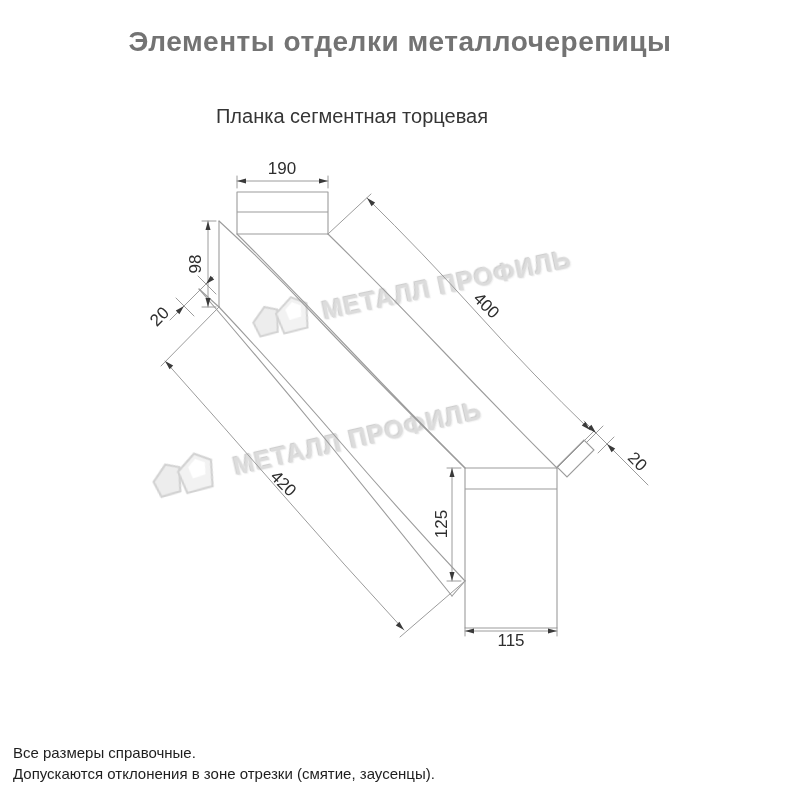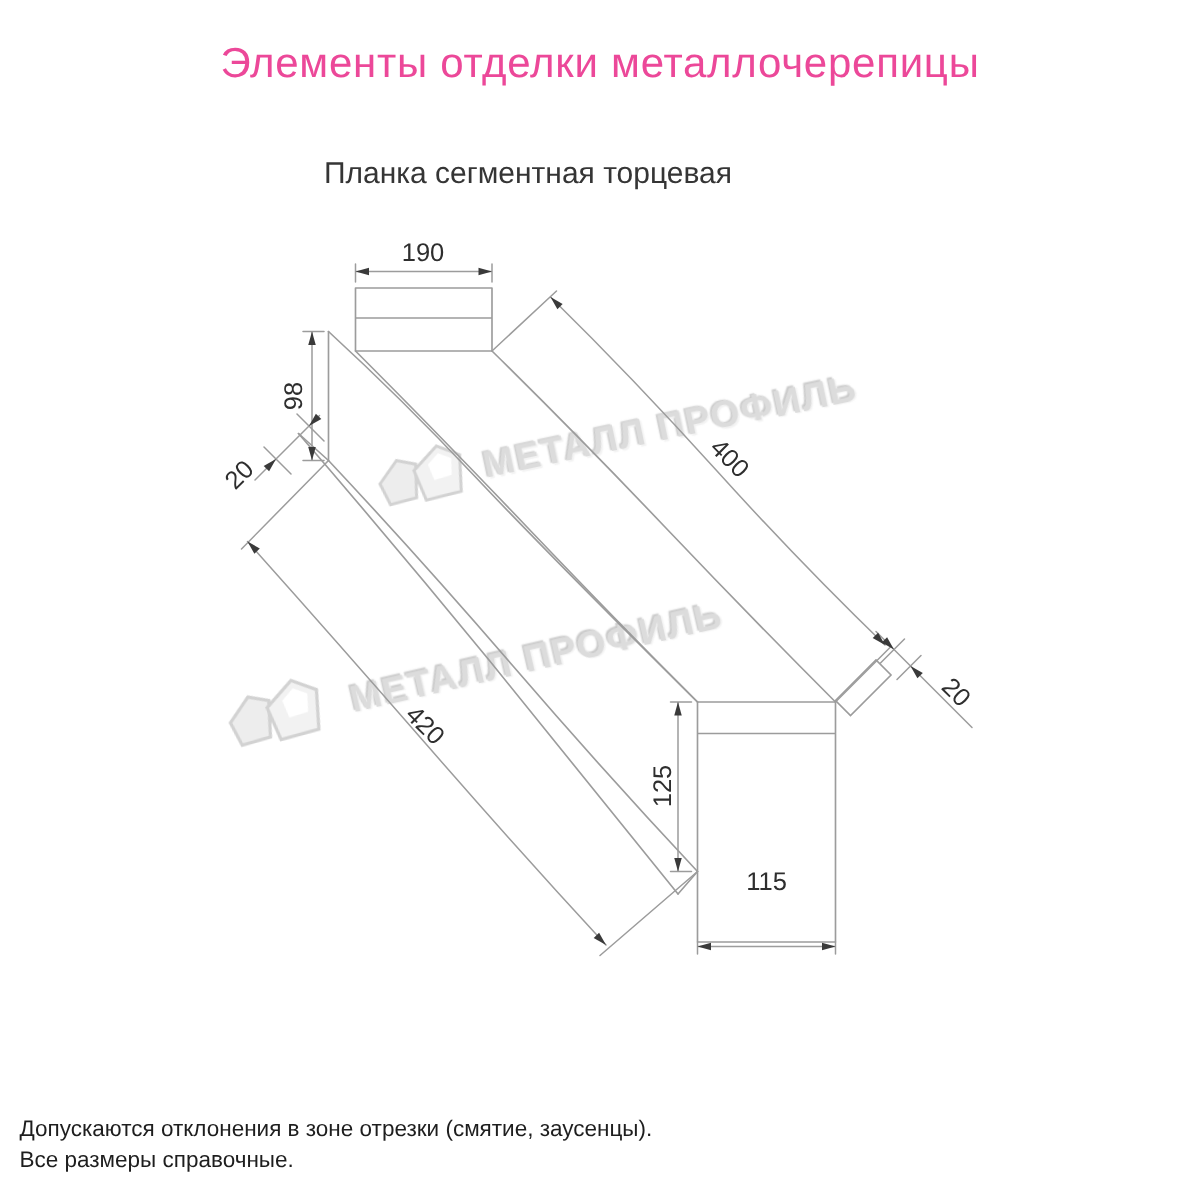--- a/index.html
+++ b/index.html
@@ -2,21 +2,21 @@
 <html><head>
 <meta charset="utf-8">
 <style>
   html,body{margin:0;padding:0;}
   body{
     width:800px;height:800px;position:relative;background:#ffffff;
     font-family:"Liberation Sans", sans-serif;overflow:hidden;
   }
   .page-title{
     position:absolute;top:26px;left:0;width:800px;text-align:center;
-    font-size:28px;font-weight:normal;color:#ec4899;letter-spacing:0.5px;
+    font-size:28px;font-weight:bold;color:#737373;letter-spacing:0.5px;
   }
   .subtitle{
     position:absolute;top:105px;left:0;width:704px;text-align:center;
     font-size:20px;color:#353535;line-height:23px;
   }
   .drawing-svg{position:absolute;left:0;top:0;width:800px;height:800px;}
   .dim-label{
     position:absolute;font-size:17px;color:#2e2e2e;white-space:nowrap;
     transform:translate(-50%,-50%);
   }
@@ -124,18 +124,18 @@
   </g>
 </svg>
 
 <span class="dim-label" style="left:282px;top:169px;">190</span>
 <span class="dim-label rot-m90" style="left:196px;top:264px;">98</span>
 <span class="dim-label rot-m45" style="left:160px;top:317px;">20</span>
 <span class="dim-label rot-p45" style="left:486px;top:306px;">400</span>
 <span class="dim-label rot-p45" style="left:283px;top:484px;">420</span>
 <span class="dim-label rot-p45" style="left:637px;top:462px;">20</span>
 <span class="dim-label rot-m90" style="left:442px;top:524px;">125</span>
-<span class="dim-label" style="left:511px;top:588px;">115</span>
+<span class="dim-label" style="left:511px;top:641px;">115</span>
 
 <div class="footer">
+  <div>Все размеры справочные.</div>
   <div>Допускаются отклонения в зоне отрезки (смятие, заусенцы).</div>
-  <div>Все размеры справочные.</div>
 </div>
 
 </body></html>

